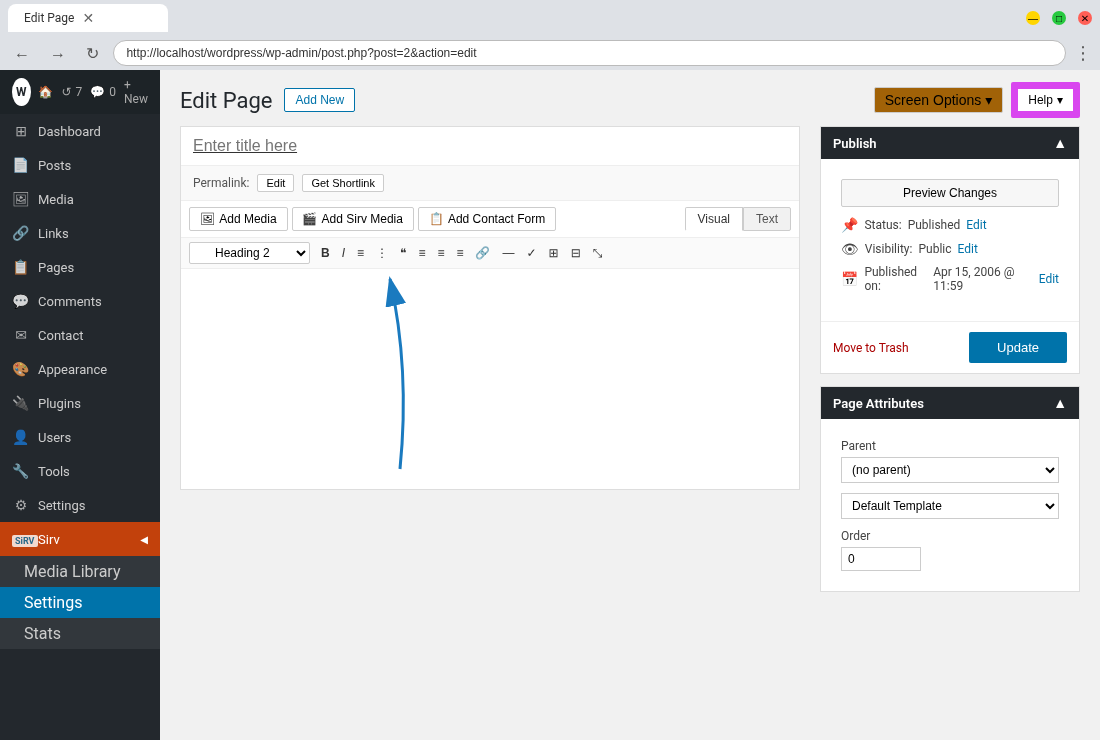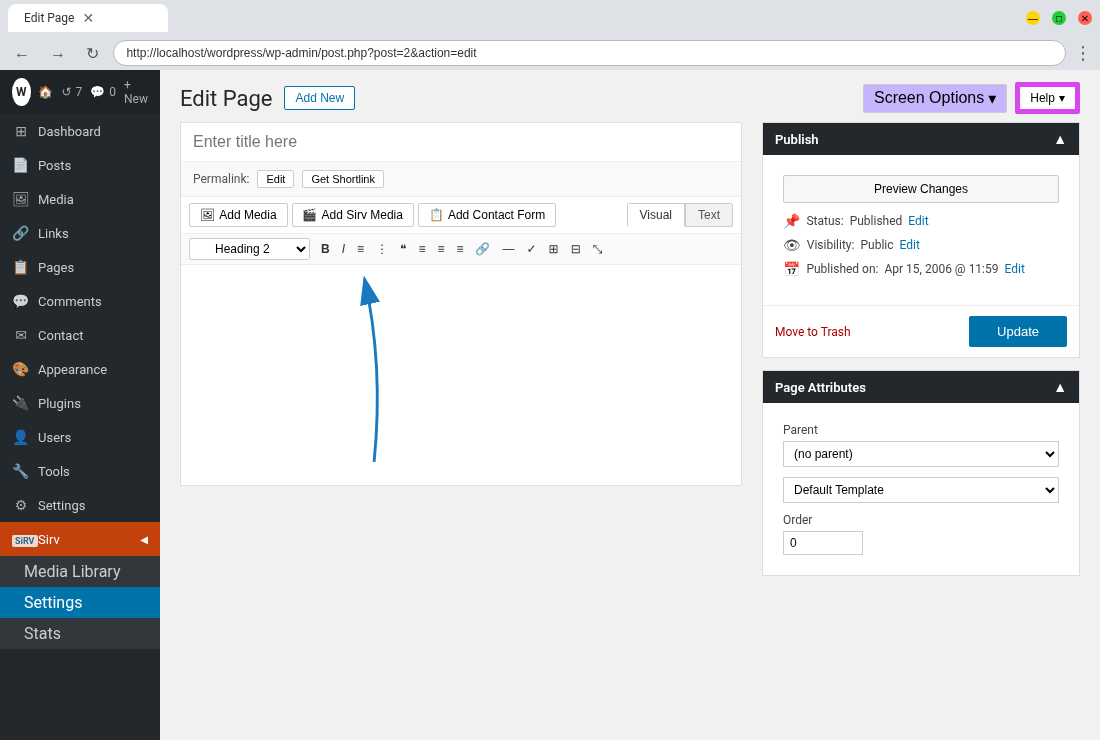--- a/index.html
+++ b/index.html
@@ -39,46 +39,46 @@
 
     
     .main { flex: 1; display: flex; flex-direction: column; overflow: hidden; }
     .content-area { flex: 1; display: flex; overflow: hidden; }
 
     
     .admin-header { background: #f1f1f1; padding: 12px 20px 8px; display: flex; align-items: center; justify-content: space-between; flex-shrink: 0; }
     .page-title { font-size: 22px; font-weight: 400; color: #23282d; display: flex; align-items: center; gap: 12px; }
     .add-new-btn { background: #fff; border: 1px solid #0073aa; color: #0073aa; padding: 4px 10px; border-radius: 2px; cursor: pointer; font-size: 12px; }
     .header-right { display: flex; gap: 8px; align-items: center; }
-    .screen-options-btn { background: #c4b5fd; border: 1px solid #ccc; padding: 4px 10px; font-size: 16px; cursor: pointer; border-radius: 2px; display: flex; align-items: center; gap: 4px; }
-    .help-btn { background: #fff; border: 5px solid #d946ef; padding: 4px 10px; font-size: 12px; cursor: pointer; border-radius: 2px; display: flex; align-items: center; gap: 4px; }
+    .screen-options-btn { background: #a16207; border: 1px solid #ccc; padding: 4px 10px; font-size: 14px; cursor: pointer; border-radius: 2px; display: flex; align-items: center; gap: 4px; }
+    .help-btn { background: #fff; border: 7px solid #d946ef; padding: 4px 10px; font-size: 12px; cursor: pointer; border-radius: 2px; display: flex; align-items: center; gap: 4px; }
 
     
     .editor-wrapper { flex: 1; padding: 0 20px 20px; overflow-y: auto; }
     .editor-container { background: #fff; border: 1px solid #ddd; margin-bottom: 12px; }
-    .title-input { width: 100%; padding: 10px 12px; border: none; border-bottom: 1px solid #eee; font-size: 16px; outline: none; color: #333; }
+    .title-input { width: 100%; padding: 10px 12px; border: none; border-bottom: 1px solid #eee; font-size: 16px; outline: none; color: #333; text-decoration: underline; }
     .permalink-bar { padding: 8px 12px; border-bottom: 1px solid #eee; display: flex; align-items: center; gap: 8px; font-size: 12px; color: #555; background: #f9f9f9; }
     .permalink-btn { background: #fff; border: 1px solid #ccc; padding: 2px 8px; font-size: 11px; cursor: pointer; border-radius: 2px; }
     .toolbar-row1 { display: flex; align-items: center; padding: 6px 8px; border-bottom: 1px solid #eee; gap: 4px; }
     .toolbar-btn { background: #fff; border: 1px solid #ccc; padding: 4px 10px; font-size: 12px; cursor: pointer; border-radius: 2px; display: flex; align-items: center; gap: 4px; }
     .view-tabs { margin-left: auto; display: flex; }
     .view-tab { padding: 4px 12px; font-size: 12px; cursor: pointer; border: 1px solid #ccc; background: #f1f1f1; color: #555; }
     .view-tab.active { background: #fff; color: #333; border-bottom-color: #fff; }
     .view-tab:first-child { border-radius: 2px 0 0 2px; }
     .view-tab:last-child { border-radius: 0 2px 2px 0; }
     .toolbar-row2 { display: flex; align-items: center; padding: 4px 8px; border-bottom: 1px solid #eee; gap: 2px; background: #fafafa; }
     .format-select { border: 1px solid #ccc; padding: 2px 21px; font-size: 12px; background: #fff; cursor: pointer; border-radius: 2px; margin-right: 4px; }
     .format-btn { background: none; border: none; padding: 3px 5px; font-size: 12px; cursor: pointer; border-radius: 2px; color: #333; }
     .editor-body { min-height: 200px; padding: 16px; position: relative; }
 
     
     .arrow-annotation { position: absolute; top: 0; left: 0; width: 100%; height: 100%; pointer-events: none; }
 
     
-    .right-panel { width: 338px; flex-shrink: 0; padding: 0 20px 20px 0; overflow-y: auto; }
+    .right-panel { width: 280px; flex-shrink: 0; padding: 0 20px 20px 0; overflow-y: auto; }
     .panel-box { background: #fff; border: 1px solid #ddd; margin-bottom: 12px; }
     .panel-header { background: #23282d; color: #fff; padding: 8px 12px; display: flex; align-items: center; justify-content: space-between; font-size: 13px; font-weight: 600; cursor: pointer; }
     .panel-body { padding: 20px; }
     .preview-btn { width: 100%; background: #f7f7f7; border: 1px solid #ccc; padding: 6px; font-size: 12px; cursor: pointer; border-radius: 2px; margin-bottom: 10px; }
     .status-row { display: flex; align-items: center; gap: 6px; margin-bottom: 8px; font-size: 12px; color: #444; }
     .status-link { color: #0073aa; text-decoration: none; cursor: pointer; }
     .panel-footer { padding: 10px 12px; border-top: 1px solid #eee; display: flex; align-items: center; justify-content: space-between; }
     .trash-link { color: #a00; text-decoration: none; font-size: 12px; cursor: pointer; }
     .update-btn { background: #0073aa; color: #fff; border: none; padding: 8px 28px; font-size: 13px; cursor: pointer; border-radius: 2px; }
 

